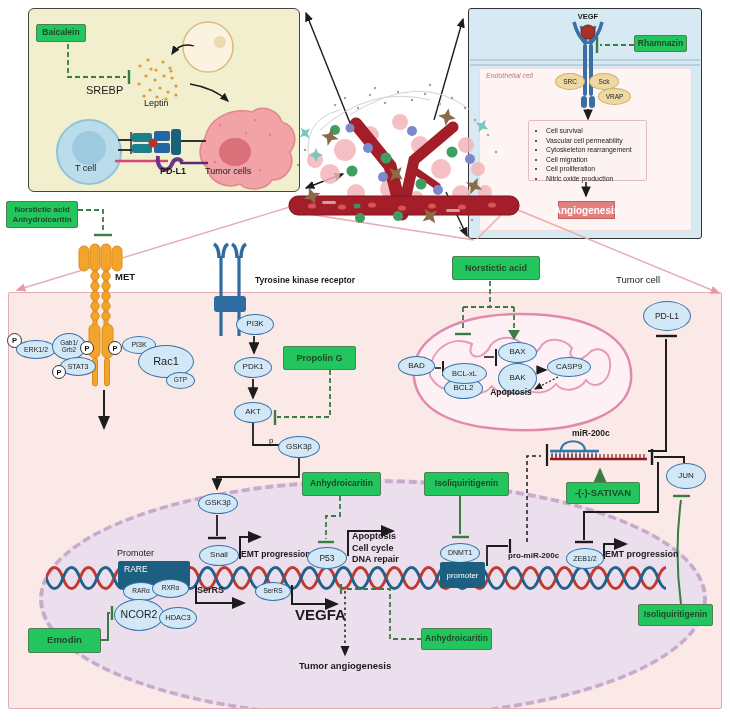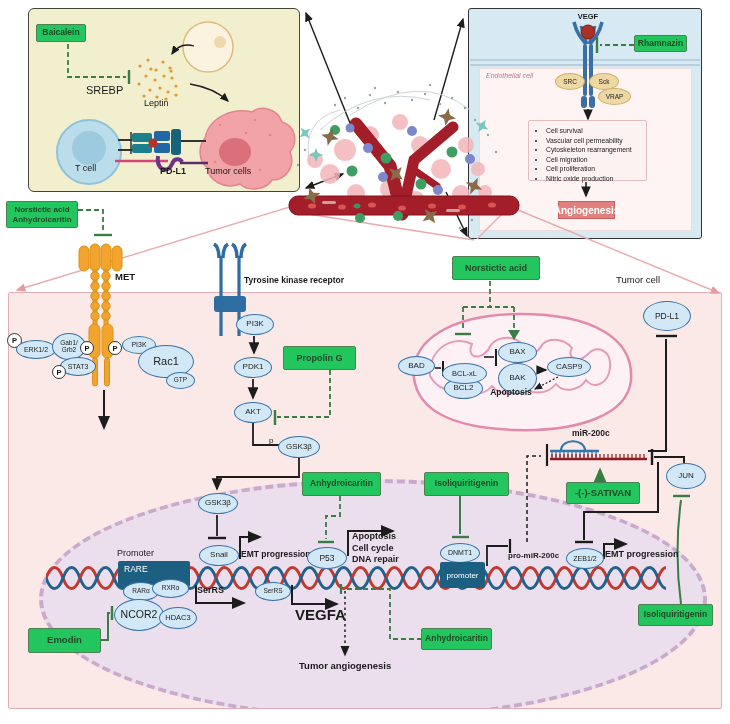--- a/index.html
+++ b/index.html
@@ -418,21 +418,21 @@
     <div>Grb2</div>
   </div>
   <div class="abs pcirc" style="left:80px;top:341px;width:14px;height:14px;font-size:7.5px;">P</div>
   <div class="abs pcirc" style="left:108px;top:341px;width:14px;height:14px;font-size:7.5px;">P</div>
   <div class="abs oval" style="left:60px;top:357px;width:36px;height:19px;font-size:7px;">STAT3</div>
   <div class="abs pcirc" style="left:52px;top:365px;width:14px;height:14px;font-size:7.5px;">P</div>
   <div class="abs oval" style="left:122px;top:336px;width:34px;height:18px;font-size:7px;">PI3K</div>
   <div class="abs oval" style="left:138px;top:345px;width:56px;height:33px;font-size:11px;">Rac1</div>
   <div class="abs oval" style="left:166px;top:372px;width:29px;height:17px;font-size:6.5px;">GTP</div>
 
-  <div class="abs lbl b" style="left:244px;top:275px;font-size:8.5px;">Tyrosine kinase receptor</div>
+  <div class="abs lbl b" style="left:255px;top:275px;font-size:8.5px;">Tyrosine kinase receptor</div>
   <div class="abs oval" style="left:236px;top:314px;width:38px;height:21px;font-size:8px;">PI3K</div>
   <div class="abs oval" style="left:234px;top:357px;width:38px;height:21px;font-size:8px;">PDK1</div>
   <div class="abs oval" style="left:234px;top:402px;width:38px;height:21px;font-size:8px;">AKT</div>
   <div class="abs gbox" style="left:283px;top:346px;width:73px;height:24px;font-size:9px;">Propolin G</div>
   <div class="abs lbl" style="left:269px;top:436px;font-size:8px;">p</div>
   <div class="abs oval" style="left:278px;top:436px;width:42px;height:22px;font-size:8px;">GSK3β</div>
 
   <div class="abs gbox" style="left:452px;top:256px;width:88px;height:24px;font-size:9px;">Norstictic acid</div>
   <div class="abs oval" style="left:398px;top:356px;width:37px;height:20px;font-size:8px;">BAD</div>
   <div class="abs oval" style="left:444px;top:342px;width:39px;height:21px;font-size:8px;margin-top:36px;">BCL2</div>

